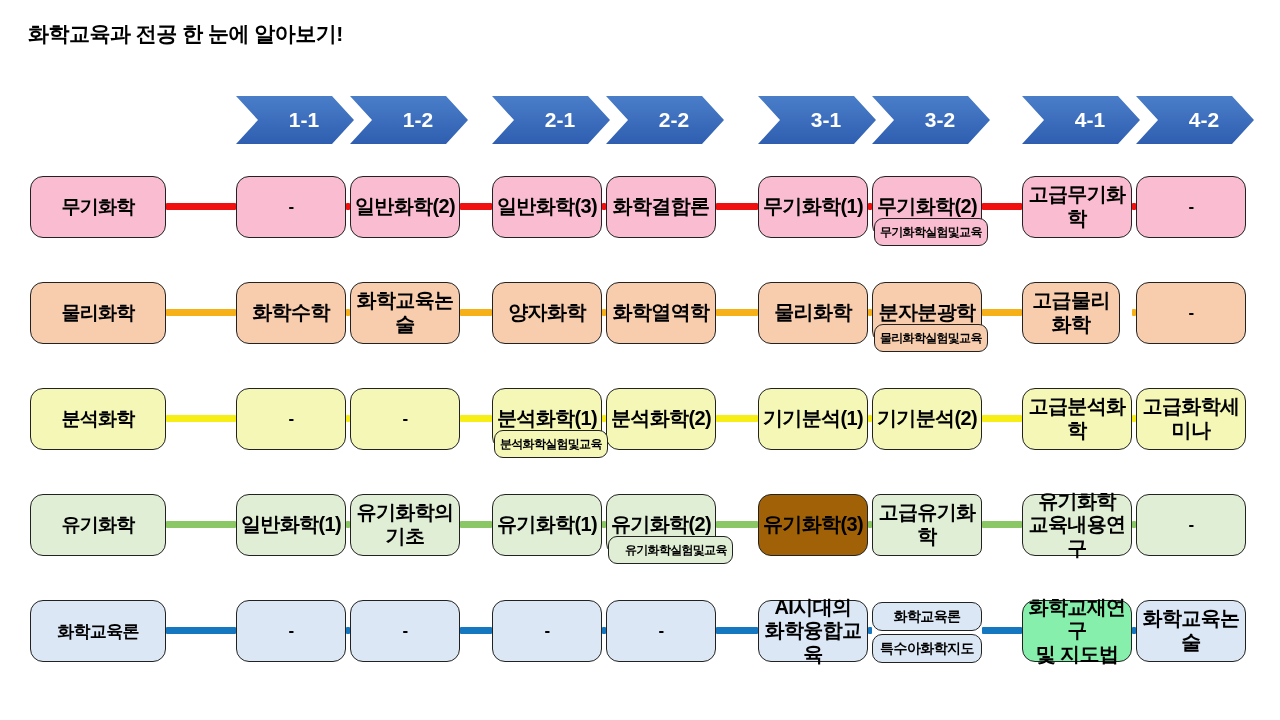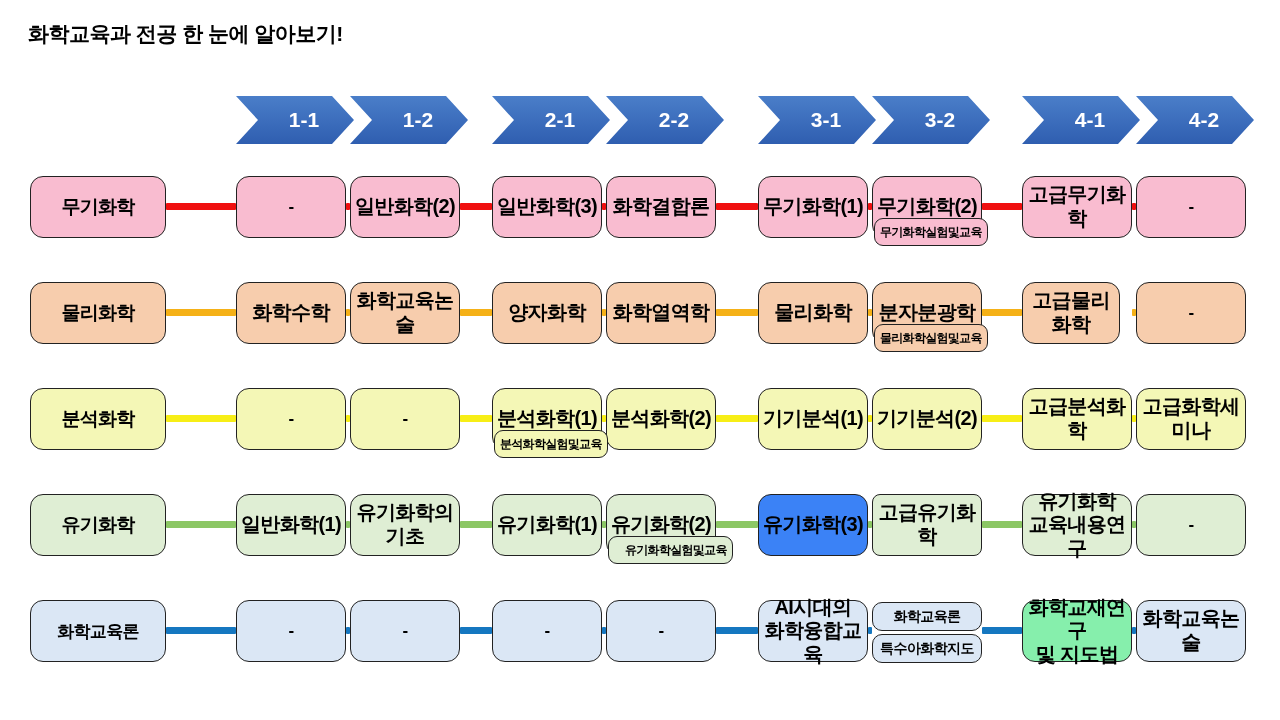--- a/index.html
+++ b/index.html
@@ -312,21 +312,21 @@
       </div>
       <div class="cell z-cell" style="left: 492px; width: 110px; background: rgb(223, 238, 212);">
         <span>유기화학(1)</span>
       </div>
       <div class="cell z-cell" style="left: 606px; width: 110px; background: rgb(223, 238, 212);">
         <span>유기화학(2)</span>
       </div>
       <div class="sublabel z-sub" style="left: 608px; top: 42px; background: rgb(223, 238, 212); padding-left: 16px;">
         <span>유기화학실험및교육</span>
       </div>
-      <div class="cell z-cell" style="left: 758px; width: 110px; background: #3b82f6;">
+      <div class="cell z-cell" style="left: 758px; width: 110px; background: #a16207;">
         <span>유기화학(3)</span>
       </div>
       <div class="cell z-cell" style="left: 872px; width: 110px; background: rgb(223, 238, 212); border-radius: 8px;">
         <span>고급유기화학</span>
       </div>
       <div class="cell z-cell" style="left: 1022px; width: 110px; background: rgb(223, 238, 212);">
         <span>유기화학<br>교육내용연구</span>
       </div>
       <div class="cell z-cell dash" style="left: 1136px; width: 110px; background: rgb(223, 238, 212);">
         <span>-</span>

